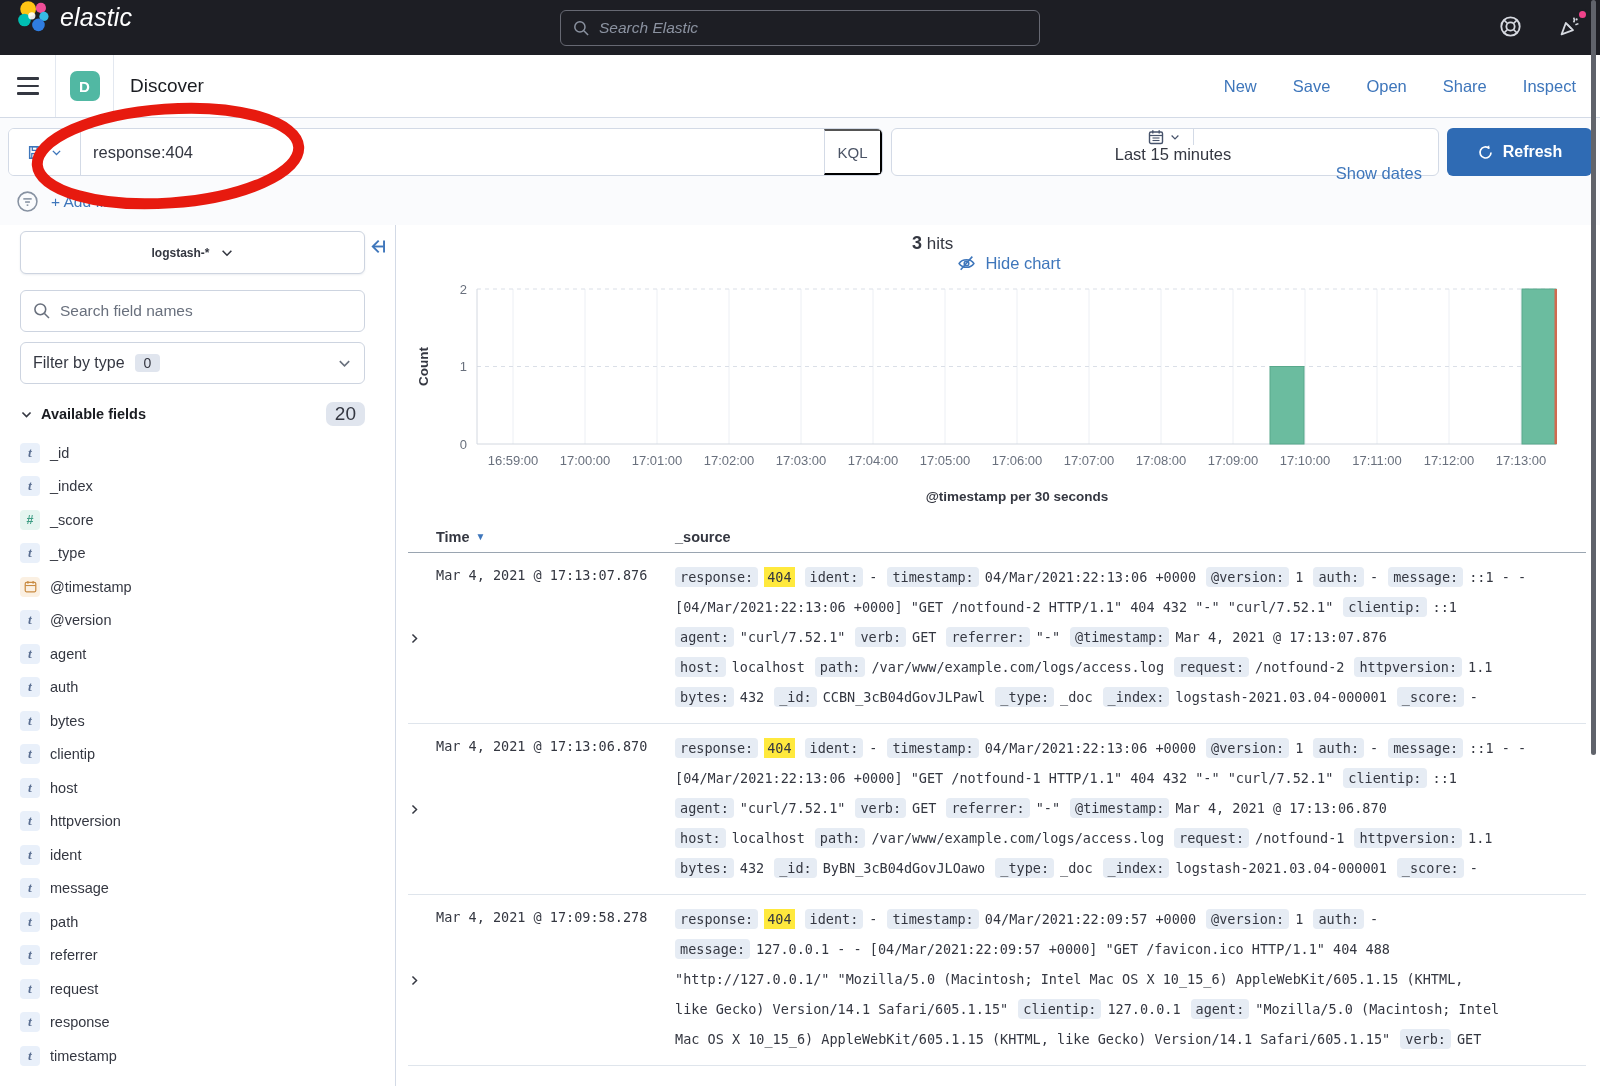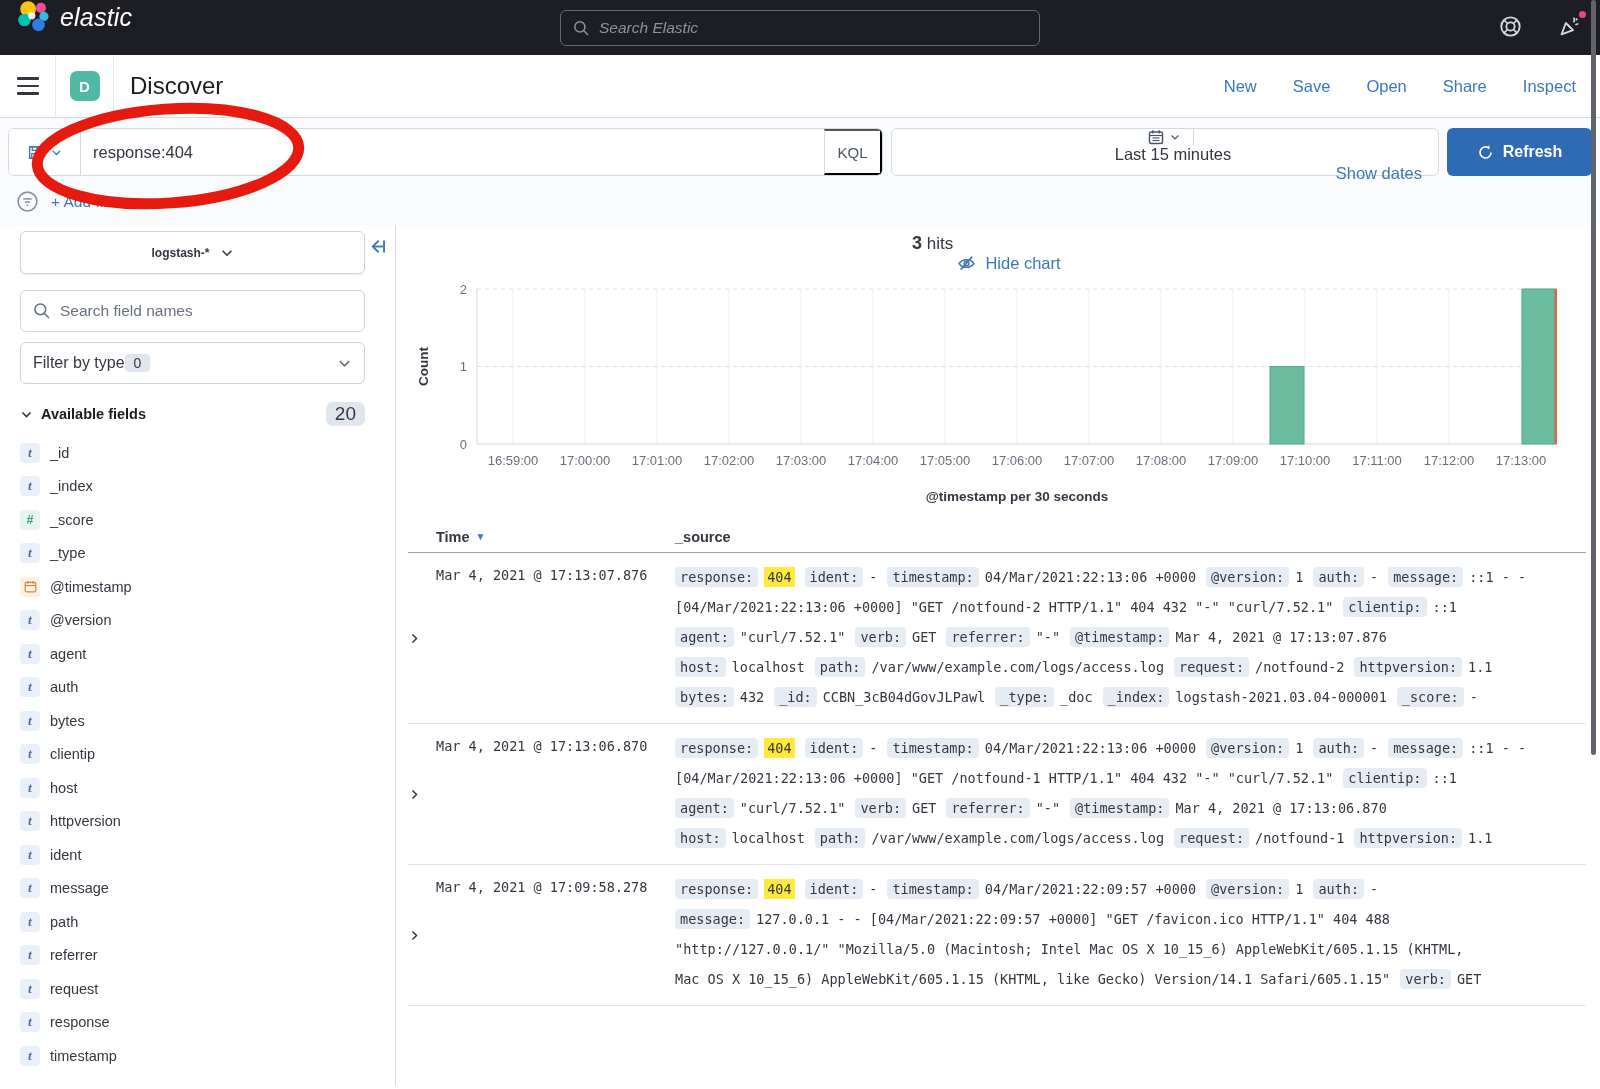--- a/index.html
+++ b/index.html
@@ -22,21 +22,21 @@
 
   
   .app-header { height:63px; background:#fff; border-bottom:1px solid #d3dae6; display:flex; align-items:center; }
   .hamburger { width:56px; height:100%; border:none; background:none; display:flex; flex-direction:column;
     justify-content:center; align-items:center; gap:5px; cursor:pointer; border-right:1px solid #e3e8f0; }
   .hamburger span { display:block; width:22px; height:2.6px; background:#343741; border-radius:1px; }
   .app-badge-wrap { width:58px; height:100%; display:flex; align-items:center; justify-content:center;
     border-right:1px solid #e3e8f0; }
   .app-badge { width:30px; height:30px; border-radius:7px; background:#51b8a3; color:#fff;
     font-weight:700; font-size:15px; display:flex; align-items:center; justify-content:center; }
-  .app-title { font-size:24px; font-weight:400; color:#1a1c21; margin-left:16px; }
+  .app-title { font-size:19px; font-weight:400; color:#1a1c21; margin-left:16px; }
   .top-nav { margin-left:auto; display:flex; gap:36px; padding-right:24px; }
   .top-nav a { color:#3e76bb; font-size:16.5px; text-decoration:none; cursor:pointer; }
 
   
   .query-section { background:#fafbfd; padding:10px 8px 0 8px; }
   .query-row { display:flex; align-items:stretch; height:48px; gap:8px; }
   .query-input { flex:1; display:flex; background:#fff; border:1px solid #d3dae6; border-radius:6px; overflow:hidden; }
   .saved-query-btn { width:72px; display:flex; align-items:center; justify-content:center; gap:6px;
     border-right:1px solid #d3dae6; cursor:pointer; background:#fff; border-top:none; border-bottom:none; border-left:none; }
   .query-text { flex:1; display:flex; align-items:center; padding-left:12px; font-size:16.5px; color:#343741; }
@@ -56,21 +56,21 @@
   .content { display:flex; height:861px; }
   .sidebar { width:396px; border-right:1px solid #d3dae6; padding:6px 0 0 20px; position:relative; flex:none; }
   .index-pattern { width:345px; height:43px; background:#fff; border:1px solid #cdd4e0; border-radius:6px;
     box-shadow:0 1px 2px rgba(152,162,179,.2); display:flex; align-items:center; justify-content:center; gap:10px; cursor:pointer; }
   .index-pattern b { font-size:12px; color:#343741; }
   .collapse-btn { position:absolute; right:8px; top:12px; background:none; border:none; cursor:pointer; }
   .field-search { margin-top:16px; width:345px; height:42px; border:1px solid #cdd4e0; border-radius:6px;
     background:#fff; display:flex; align-items:center; gap:9px; padding:0 12px; }
   .field-search span { color:#69707d; font-size:15.5px; }
   .filter-type { margin-top:10px; width:345px; height:42px; border:1px solid #cdd4e0; border-radius:6px;
-    background:#fff; display:flex; align-items:center; padding:0 12px; cursor:pointer; }
+    background:#fff; display:flex; align-items:center; gap:10px; padding:0 12px; cursor:pointer; }
   .filter-type .lbl { font-size:16px; color:#343741; }
   .count-badge { background:#e0e5ee; color:#343741; border-radius:4px; font-size:14px; padding:1px 9px; }
   .filter-type svg { margin-left:auto; }
   .avail-header { margin-top:18px; width:345px; display:flex; align-items:center; gap:8px; }
   .avail-header .lbl { font-weight:700; font-size:14.5px; color:#1a1c21; }
   .avail-header .count-badge { margin-left:auto; font-size:19px;border-radius:7px; }
   .field-list { margin-top:10px; }
   .field-item { height:33.5px; display:flex; align-items:center; gap:10px; cursor:pointer; }
   .tok { width:20px; height:20px; border-radius:4px; display:flex; align-items:center; justify-content:center; flex:none; }
   .tok-t { background:#e9f0fa; color:#5b6f92; font-family:"Liberation Serif",serif; font-style:italic; font-weight:700; font-size:13.5px; }
@@ -445,31 +445,33 @@
             <div class="doc-row">
               <button class="expander"><svg width="13" height="13" viewBox="0 0 16 16">
                   <path d="M5.5 3 L10.5 8 L5.5 13" fill="none" stroke="#343741" stroke-width="1.8"></path>
                 </svg></button>
               <div class="doc-time">Mar 4, 2021 @ 17:13:06.870</div>
               <div class="doc-source">
                 <div class="src-line"><span class="pill">response:</span><span class="hl">404</span><span class="pill">ident:</span><span class="plain">-</span><span class="pill">timestamp:</span><span class="plain">04/Mar/2021:22:13:06 +0000</span><span class="pill">@version:</span><span class="plain">1</span><span class="pill">auth:</span><span class="plain">-</span><span class="pill">message:</span><span class="plain">::1 - -</span></div>
                 <div class="src-line"><span class="plain">[04/Mar/2021:22:13:06 +0000] "GET /notfound-1 HTTP/1.1" 404 432 "-" "curl/7.52.1"</span><span class="pill">clientip:</span><span class="plain">::1</span></div>
                 <div class="src-line"><span class="pill">agent:</span><span class="plain">"curl/7.52.1"</span><span class="pill">verb:</span><span class="plain">GET</span><span class="pill">referrer:</span><span class="plain">"-"</span><span class="pill">@timestamp:</span><span class="plain">Mar 4, 2021 @ 17:13:06.870</span></div>
                 <div class="src-line"><span class="pill">host:</span><span class="plain">localhost</span><span class="pill">path:</span><span class="plain">/var/www/example.com/logs/access.log</span><span class="pill">request:</span><span class="plain">/notfound-1</span><span class="pill">httpversion:</span><span class="plain">1.1</span></div>
+                <div class="src-line"><span class="pill">bytes:</span><span class="plain">432</span><span class="pill">_id:</span><span class="plain">ByBN_3cB04dGovJLOawo</span><span class="pill">_type:</span><span class="plain">_doc</span><span class="pill">_index:</span><span class="plain">logstash-2021.03.04-000001</span><span class="pill">_score:</span><span class="plain">-</span></div>
               </div>
             </div>
             <div class="doc-row">
               <button class="expander"><svg width="13" height="13" viewBox="0 0 16 16">
                   <path d="M5.5 3 L10.5 8 L5.5 13" fill="none" stroke="#343741" stroke-width="1.8"></path>
                 </svg></button>
               <div class="doc-time">Mar 4, 2021 @ 17:09:58.278</div>
               <div class="doc-source">
                 <div class="src-line"><span class="pill">response:</span><span class="hl">404</span><span class="pill">ident:</span><span class="plain">-</span><span class="pill">timestamp:</span><span class="plain">04/Mar/2021:22:09:57 +0000</span><span class="pill">@version:</span><span class="plain">1</span><span class="pill">auth:</span><span class="plain">-</span></div>
                 <div class="src-line"><span class="pill">message:</span><span class="plain">127.0.0.1 - - [04/Mar/2021:22:09:57 +0000] "GET /favicon.ico HTTP/1.1" 404 488</span></div>
                 <div class="src-line"><span class="plain">"http://127.0.0.1/" "Mozilla/5.0 (Macintosh; Intel Mac OS X 10_15_6) AppleWebKit/605.1.15 (KHTML,</span></div>
+                <div class="src-line"><span class="plain">like Gecko) Version/14.1 Safari/605.1.15"</span><span class="pill">clientip:</span><span class="plain">127.0.0.1</span><span class="pill">agent:</span><span class="plain">"Mozilla/5.0 (Macintosh; Intel</span></div>
                 <div class="src-line"><span class="plain">Mac OS X 10_15_6) AppleWebKit/605.1.15 (KHTML, like Gecko) Version/14.1 Safari/605.1.15"</span><span class="pill">verb:</span><span class="plain">GET</span></div>
               </div>
             </div>
           </div>
       </div>
     </main>
   </div>
 
   <svg class="annotation" width="292" height="118" viewBox="0 0 292 118">
     <ellipse cx="144" cy="56" rx="131" ry="47" fill="none" stroke="#e71a0f" stroke-width="11" transform="rotate(-4 144 56)"></ellipse>

